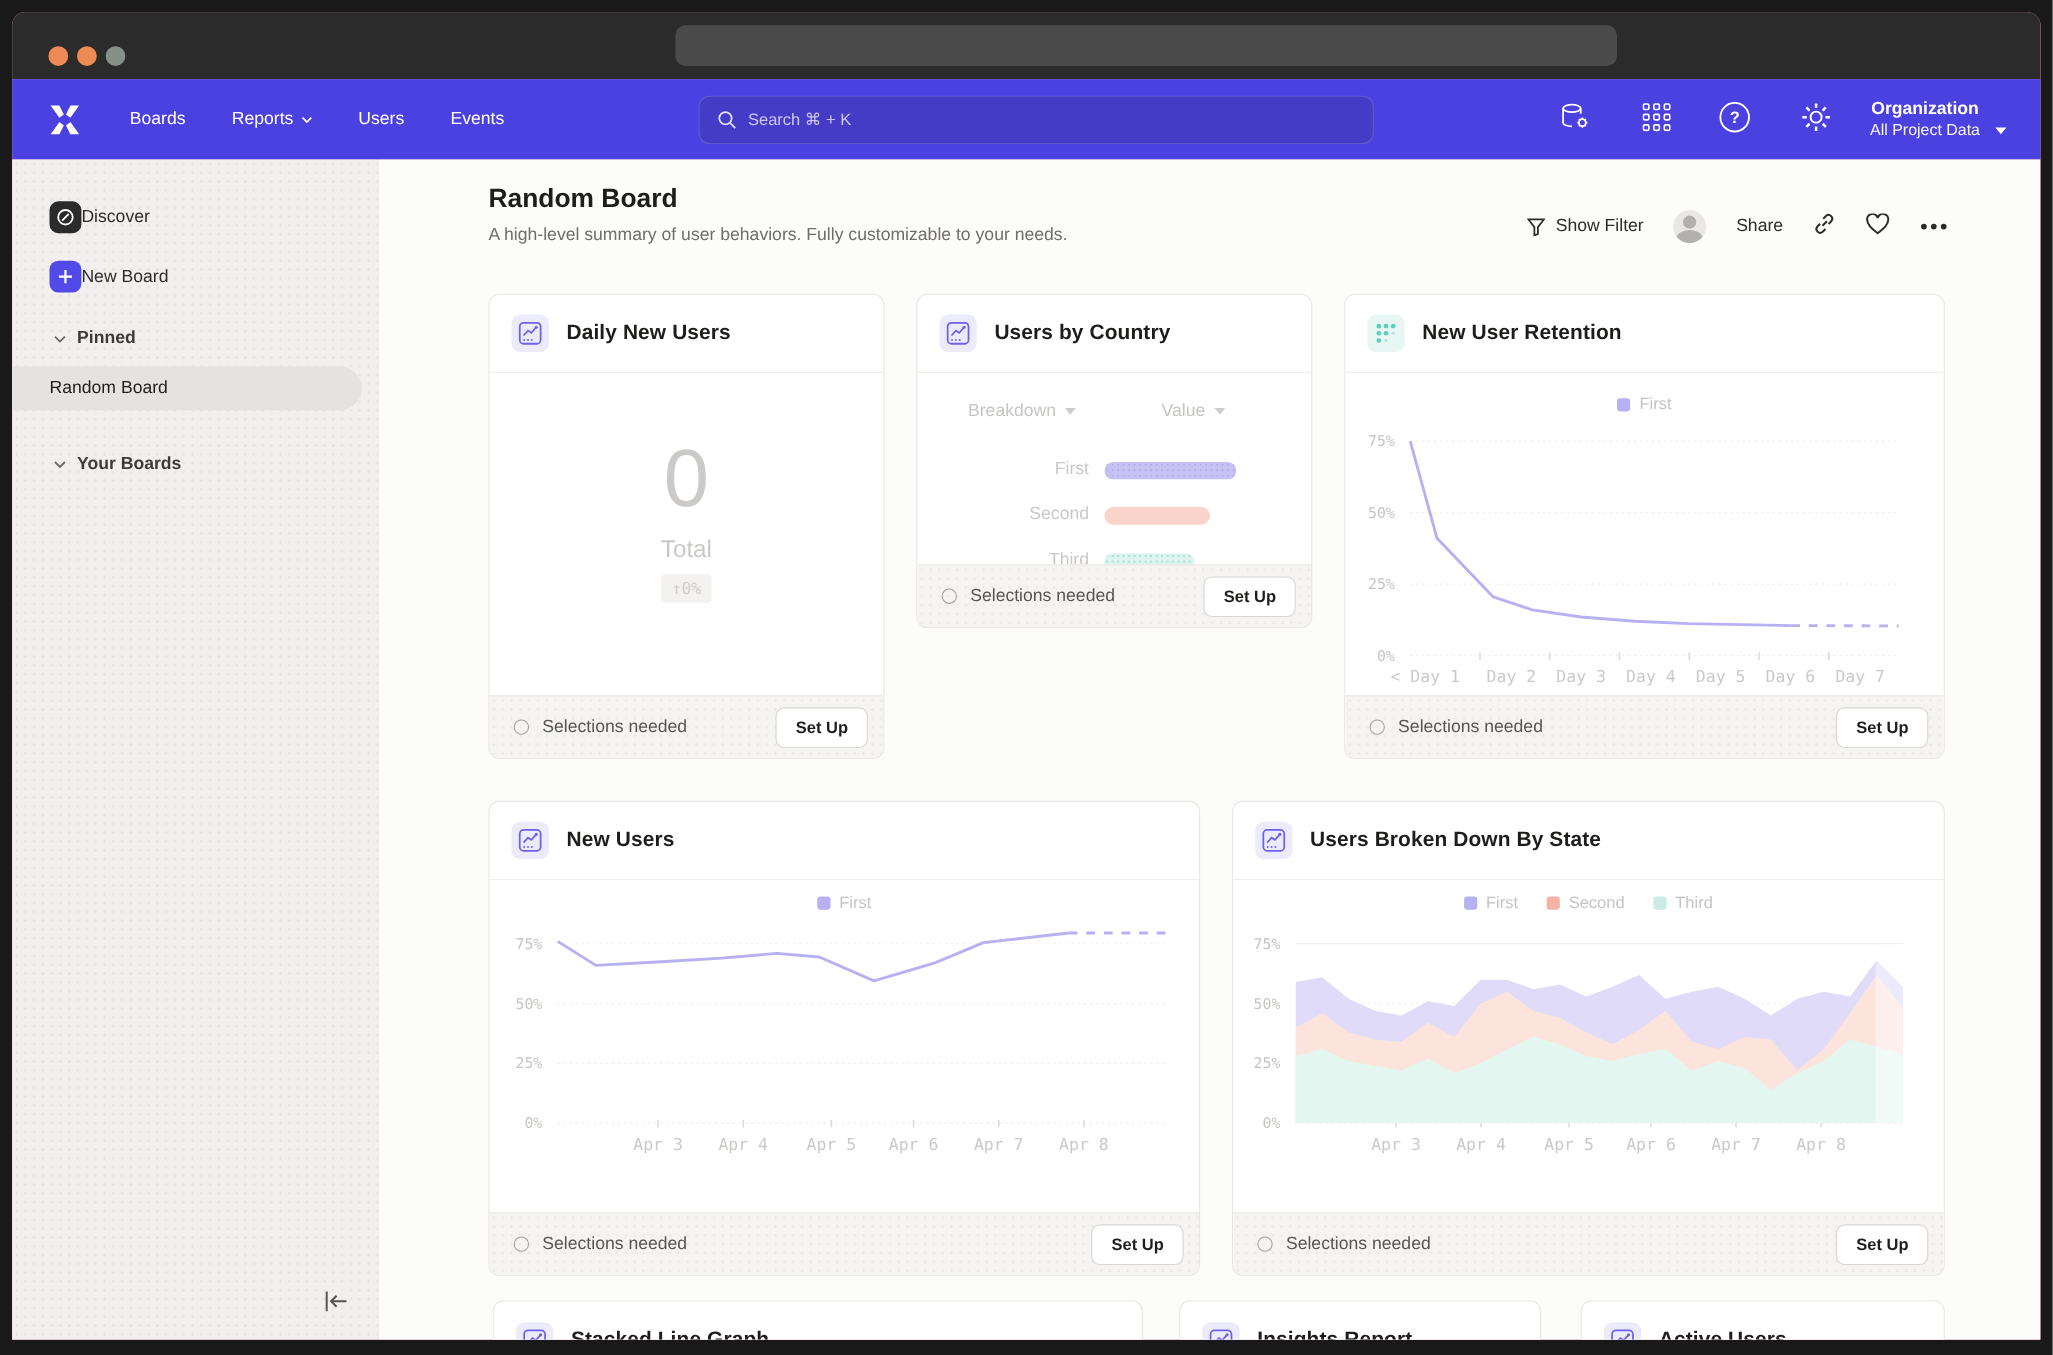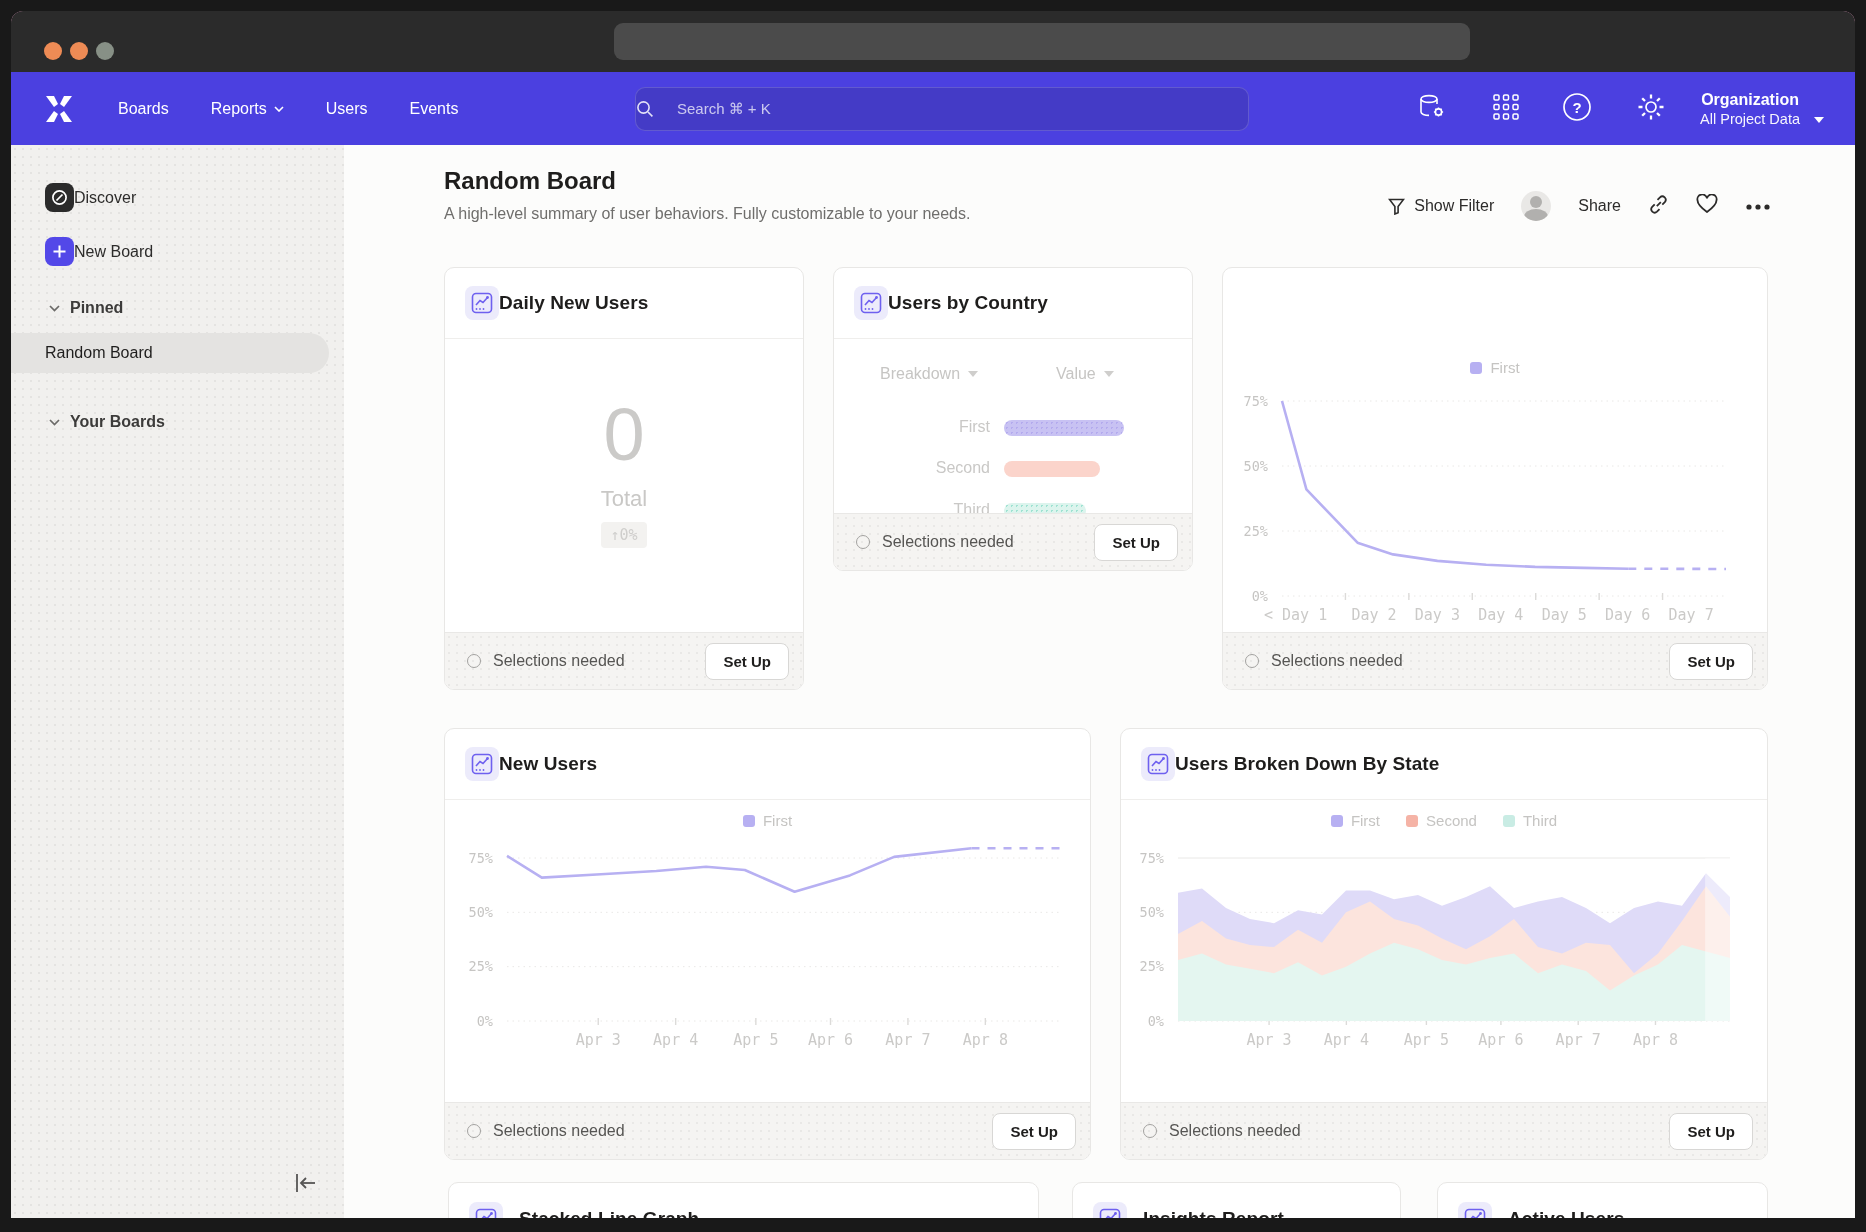--- a/index.html
+++ b/index.html
@@ -20,21 +20,21 @@
 
   
   .topnav { height:73px; background:#4b40e0; display:flex; align-items:center; position:relative; }
   .brand { margin-left:33px; width:32px; height:30px; display:flex; align-items:center; }
   .nav-item { color:#ffffff; font-size:16px; font-weight:500; margin-left:42px;
     display:flex; align-items:center; gap:7px; cursor:default; }
   .nav-item:first-of-type { margin-left:44px; }
   .chev { width:10px; height:6px; display:inline-block; }
   .searchbox { position:absolute; left:624px; top:15px; width:614px; height:44px;
     background:#443bc6; border:1px solid rgba(255,255,255,0.16); border-radius:10px;
-    display:flex; align-items:center; gap:23px; }
+    display:flex; align-items:center; padding-left:16px; gap:10px; }
   .searchbox .ph { color:rgba(255,255,255,0.72); font-size:15px; }
   .nav-ic { position:absolute; top:50%; transform:translateY(-50%); color:#fff; }
   .org { position:absolute; right:55px; top:50%; transform:translateY(-50%); color:#fff; text-align:center; }
   .org .name { font-size:16px; font-weight:700; }
   .org .proj { font-size:14.5px; font-weight:400; margin-top:2px; opacity:.95; }
   .org-chev { position:absolute; right:30px; top:52%; }
 
   
   .app { display:flex; height:1073px; }
   .sidebar { width:333px; background:#f1f0ee; position:relative; flex:none;
@@ -57,21 +57,21 @@
   .page-title { position:absolute; left:100px; top:22px; font-size:24px; font-weight:700; color:#1e1d1c; }
   .page-sub { position:absolute; left:100px; top:60px; font-size:16px; color:#6f6e6c; }
   .actions { position:absolute; top:46px; right:84px; display:flex; align-items:center; gap:27px; }
   .act-txt { font-size:16px; color:#2c2b2a; display:flex; align-items:center; gap:9px; }
   .avatar { width:30px; height:30px; border-radius:50%; background:#e9e8e6; position:relative; overflow:hidden; }
   .avatar::before { content:""; position:absolute; left:9px; top:5px; width:12px; height:12px; border-radius:50%; background:#b1b0ae; }
   .avatar::after { content:""; position:absolute; left:3px; top:18px; width:24px; height:16px; border-radius:50%; background:#b1b0ae; }
 
   
   .card { position:absolute; background:#ffffff; border:1px solid #e8e7e5; border-radius:10px; overflow:hidden; }
-  .card-head { height:71px; display:flex; align-items:center; padding-left:20px;
+  .card-head { height:71px; display:flex; align-items:center; gap:16px; padding-left:20px;
     border-bottom:1px solid #efeeec; }
   .card-ic { width:34px; height:34px; border-radius:8px; flex:none; display:flex; align-items:center; justify-content:center; }
   .card-ic.chart { background:#ecebfb; }
   .card-ic.retention { background:#e9f7f4; }
   .card-title { font-size:19px; font-weight:700; color:#1e1d1c; letter-spacing:.1px; }
   .card-foot { position:absolute; left:0; right:0; bottom:0; height:57px; background:#f5f4f2;
     border-top:1px solid #e9e8e6; display:flex; align-items:center; padding:0 14px 0 22px;
     background-image:radial-gradient(circle, #e9e8e6 1px, transparent 1px); background-size:8px 8px; }
   .sel-circle { width:14px; height:14px; border:1.5px solid #a3a2a0; border-radius:50%; margin-right:12px; flex:none; }
   .sel-txt { font-size:16px; color:#565553; }
@@ -369,20 +369,39 @@
             </div>
           </div>
         <div class="card-foot">
           <span class="sel-circle"></span>
           <span class="sel-txt">Selections needed</span>
           <button class="setup-btn">Set Up</button>
         </div>
       </div>
 
       <div class="card" style="left:878px; top:122px; width:546px; height:423px">
+        <div class="card-head">
+          <span class="card-ic retention">
+              <svg width="22" height="22" viewBox="0 0 22 22">
+                <g fill="#57d0bd">
+                  <circle cx="4.5" cy="4.5" r="2.1"></circle>
+                  <circle cx="11" cy="4.5" r="2.1"></circle>
+                  <circle cx="17.5" cy="4.5" r="2.1"></circle>
+                  <circle cx="4.5" cy="11" r="2.1"></circle>
+                  <circle cx="11" cy="11" r="2.1"></circle>
+                  <circle cx="4.5" cy="17.5" r="2.1"></circle>
+                </g>
+                <g fill="#a9e6db">
+                  <circle cx="17.5" cy="11" r="1.3"></circle>
+                  <circle cx="11" cy="17.5" r="1.3"></circle>
+                </g>
+              </svg>
+            </span>
+          <span class="card-title">New User Retention</span>
+        </div>
         <div class="chart-wrap" style="top:71px; height:295px">
             <div class="legend" style="top: 20px;">
               <span class="leg-item">
                 <span class="leg-sq dotted" style="background: rgb(183, 176, 242);"></span>
                 <span>First</span>
               </span>
             </div>
             <svg width="544" height="295" viewBox="0 0 544 295" style="position: absolute; inset: 0px;">
               <line x1="59" y1="62" x2="503" y2="62" stroke="#e9e8e6" stroke-width="1" stroke-dasharray="1.5 4"></line>
               <text x="45" y="66.5" text-anchor="end" class="yt">75%</text>

